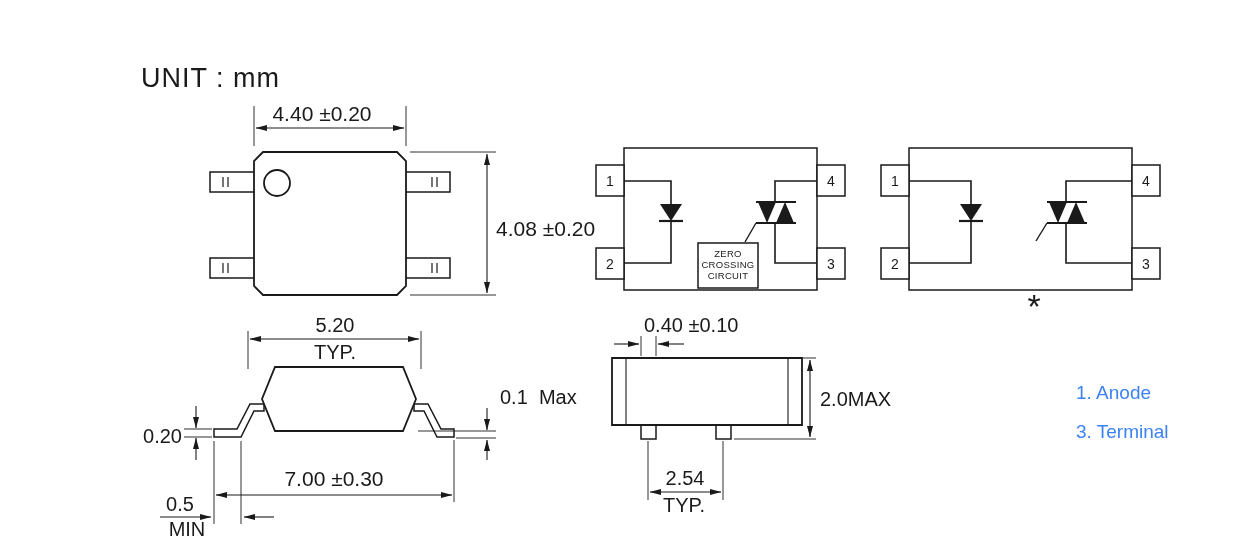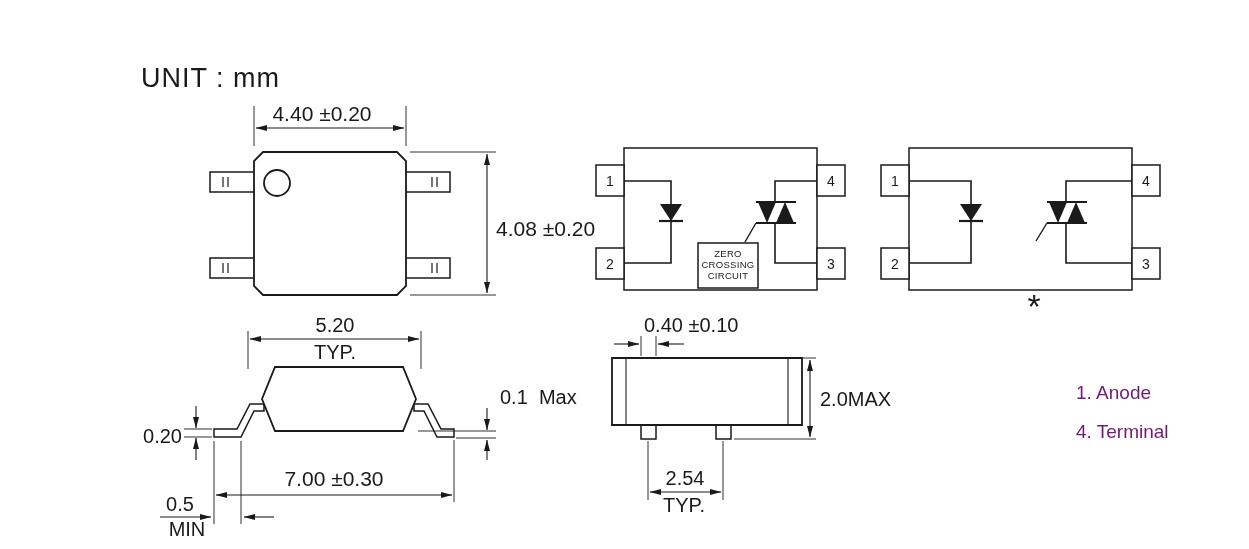--- a/index.html
+++ b/index.html
@@ -17,21 +17,21 @@
   .tr{text-anchor:end;}
   .outline{fill:#ffffff;stroke:#1a1a1a;stroke-width:1.8;}
   .box{fill:#ffffff;stroke:#1a1a1a;stroke-width:1.5;}
   .wire{fill:none;stroke:#1a1a1a;stroke-width:1.6;}
   .bar{stroke:#1a1a1a;stroke-width:2.2;}
   .blk{fill:#1a1a1a;stroke:none;}
   .ext{stroke:#1a1a1a;stroke-width:0.9;}
   .dimline{stroke:#1a1a1a;stroke-width:1.1;marker-start:url(#arr);marker-end:url(#arr);}
   .arrline{stroke:#1a1a1a;stroke-width:1.1;marker-end:url(#arr);}
   .tick{stroke:#1a1a1a;stroke-width:1.2;}
-  .legend{position:absolute;left:1032px;top:373px;color:#701a75;font-size:19px;}
+  .legend{position:absolute;left:1032px;top:373px;color:#3b82f6;font-size:19px;}
   .legend-row{line-height:39px;white-space:nowrap;}
 </style>
 </head>
 <body>
 
 <div class="canvas">
 
 <svg width="1249" height="549" viewBox="0 0 1249 549">
   <defs>
     <marker id="arr" viewBox="0 0 10 6" refX="9.5" refY="3" markerWidth="11" markerHeight="7" orient="auto-start-reverse">
@@ -180,16 +180,16 @@
     <line class="ext" x1="604" y1="441" x2="604" y2="500"></line>
     <line class="ext" x1="679" y1="441" x2="679" y2="500"></line>
     <line class="dimline" x1="606" y1="492" x2="677" y2="492"></line>
     <text class="dim-t tc" x="641" y="485">2.54</text>
     <text class="dim-t tc" x="640" y="512">TYP.</text>
   </g>
 </svg>
 
   <div class="legend">
     <div class="legend-row">1. Anode</div>
-    <div class="legend-row">4. Terminal</div>
+    <div class="legend-row">3. Terminal</div>
   </div>
 
 </div>
 
 </body></html>

